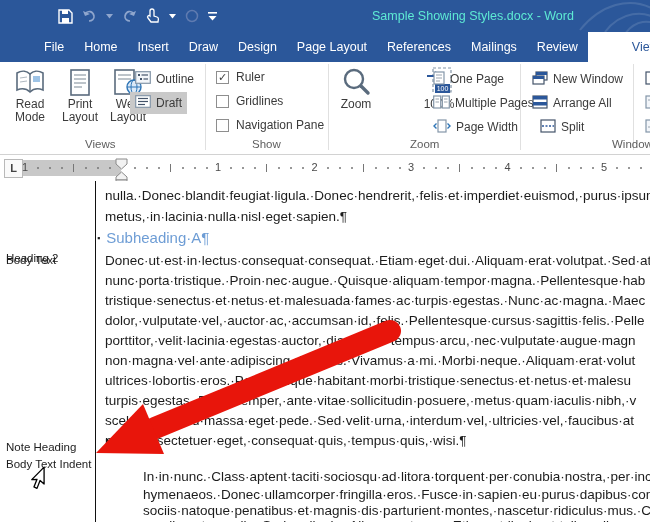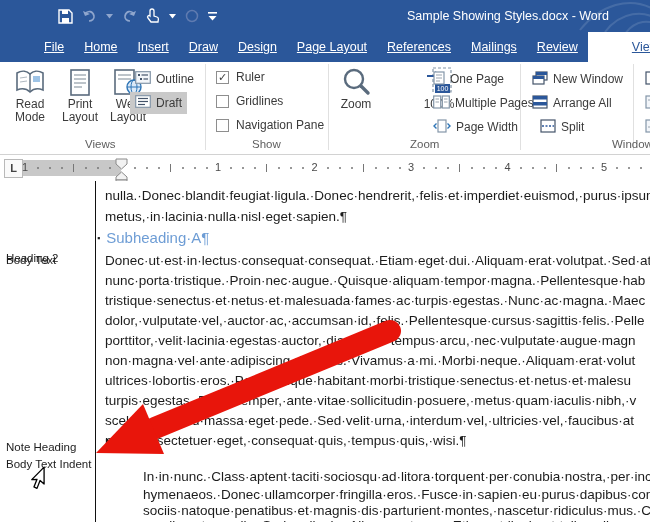--- a/index.html
+++ b/index.html
@@ -2,25 +2,25 @@
 <html><head>
 <meta charset="utf-8">
 <style>
   html,body{margin:0;padding:0;background:#e8e8e8;}
   .screen{position:relative;width:650px;height:522px;overflow:hidden;background:#fff;
     font-family:"Liberation Sans",sans-serif;box-shadow:inset 2px 0 0 #1a1a1a, inset 0 -2px 0 #1a1a1a;}
   
   .titlebar{position:absolute;left:0;top:0;width:650px;height:32px;background:#2b579a;}
   .qat{position:absolute;left:58px;top:0;height:32px;display:flex;align-items:center;gap:9px;}
   .qat svg{display:block;}
-  .title{position:absolute;left:372px;top:0;height:32px;line-height:32px;color:#ffffff;font-size:12.5px;white-space:nowrap;margin-left:35px;}
+  .title{position:absolute;left:372px;top:0;height:32px;line-height:32px;color:#5eead4;font-size:12.5px;white-space:nowrap;}
   .swirl{position:absolute;right:0;top:0;opacity:.12;}
   
   .tabbar{position:absolute;left:0;top:32px;width:650px;height:30px;background:#2b579a;display:flex;align-items:flex-end;padding-left:34px;box-sizing:border-box;}
-  .rtab{height:30px;line-height:30px;padding:0 10px;color:#fff;font-size:12.5px;white-space:nowrap;cursor:default;text-decoration:underline;}
+  .rtab{height:30px;line-height:30px;padding:0 10px;color:#fff;font-size:12.5px;white-space:nowrap;cursor:default;}
   .rtab.active{background:#fff;color:#2b579a;padding-left:44px;}
   
   .ribbon{position:absolute;left:0;top:62px;width:650px;height:93px;background:#fff;border-bottom:1px solid #d2d2d2;box-sizing:border-box;}
   .gsep{position:absolute;top:2px;width:1px;height:86px;background:#e0e0e0;}
   .glabel{position:absolute;top:76px;font-size:11.5px;color:#5e5e5e;white-space:nowrap;}
   .bigbtn{position:absolute;top:4px;width:48px;height:66px;text-align:center;}
   .bigbtn .bicon{height:32px;display:flex;align-items:center;justify-content:center;}
   .bigbtn .blabel{font-size:12px;line-height:13px;color:#3b3b3b;}
   .smallbtn{position:absolute;height:22px;display:flex;align-items:center;gap:5px;font-size:12px;color:#3b3b3b;padding:0 5px;white-space:nowrap;}
   .smallbtn.sel{background:#c9c9c9;}

